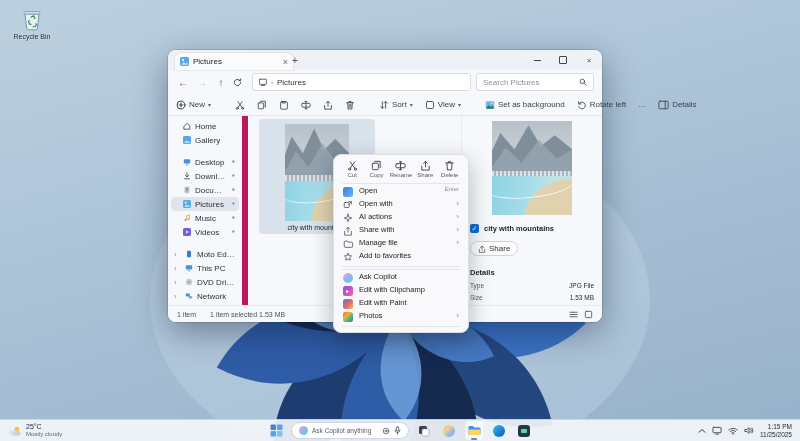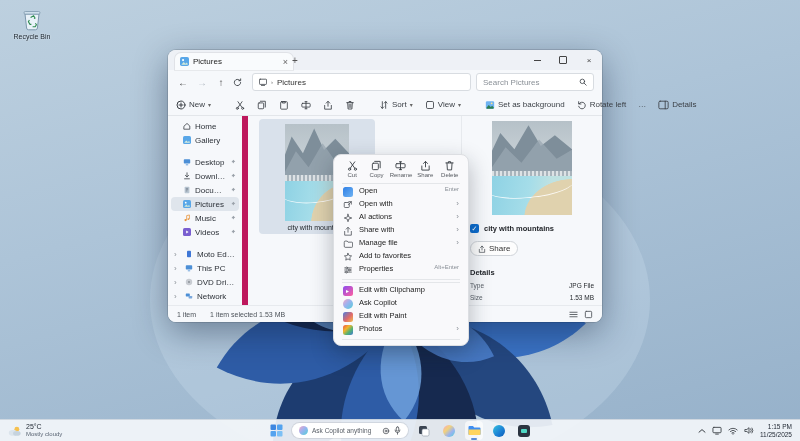--- a/index.html
+++ b/index.html
@@ -604,45 +604,33 @@
       <span class="cm-arrow">›</span>
     </div>
     <div class="cm-item">
       <span class="cm-ic">
           <svg width="10" height="10" viewBox="0 0 12 12" class="ic-stroke ic-gray">
         <path d="M6 1.6 7.3 4.3 10.3 4.7 8.1 6.8 8.7 9.8 6 8.3 3.3 9.8 3.9 6.8 1.7 4.7 4.7 4.3Z"></path>
           </svg>
         </span>
       <span class="cm-lbl">Add to favorites</span>
     </div>
-    <div class="cm-item">
-      <span class="cm-ic">
-          <svg width="10" height="10" viewBox="0 0 12 12" class="ic-stroke ic-gray">
-        <path d="M2 3.5h8M2 6h8M2 8.5h8"></path>
-            <circle cx="4.5" cy="3.5" r="1.1" fill="#f9f9fb"></circle>
-            <circle cx="7.5" cy="6" r="1.1" fill="#f9f9fb"></circle>
-            <circle cx="4" cy="8.5" r="1.1" fill="#f9f9fb"></circle>
-          </svg>
-        </span>
-      <span class="cm-lbl">Properties</span>
-      <span class="cm-sc">Alt+Enter</span>
-    </div>
     <div class="cm-divider"></div>
     <div class="cm-divider"></div>
     <div class="cm-item">
       <span class="cm-ic">
+          <span class="appic ai-copilot"></span>
+        </span>
+      <span class="cm-lbl">Ask Copilot</span>
+    </div>
+    <div class="cm-item">
+      <span class="cm-ic">
           <span class="appic ai-clip">▸</span>
         </span>
       <span class="cm-lbl">Edit with Clipchamp</span>
-    </div>
-    <div class="cm-item">
-      <span class="cm-ic">
-          <span class="appic ai-copilot"></span>
-        </span>
-      <span class="cm-lbl">Ask Copilot</span>
     </div>
     <div class="cm-item">
       <span class="cm-ic">
           <span class="appic ai-paint"></span>
         </span>
       <span class="cm-lbl">Edit with Paint</span>
     </div>
     <div class="cm-item">
       <span class="cm-ic">
           <span class="appic ai-photos"></span>

